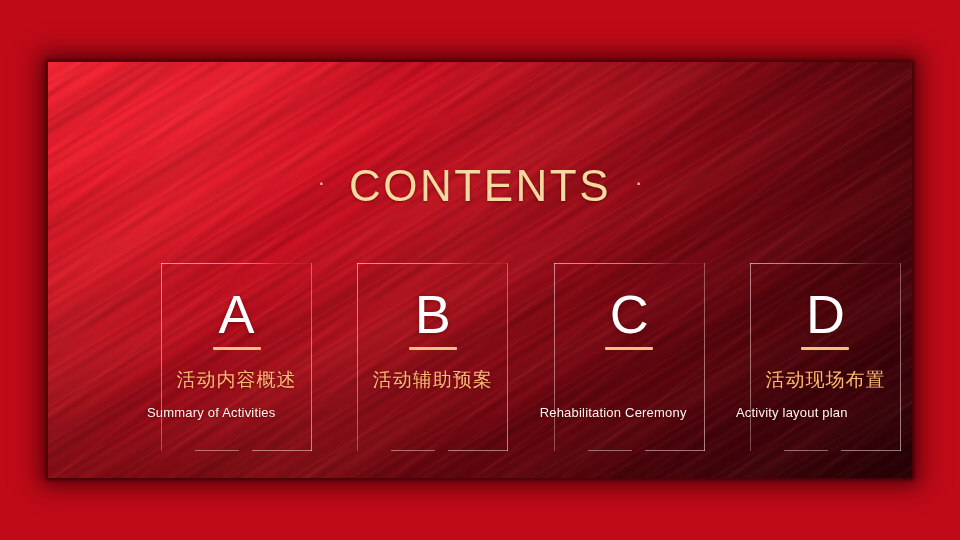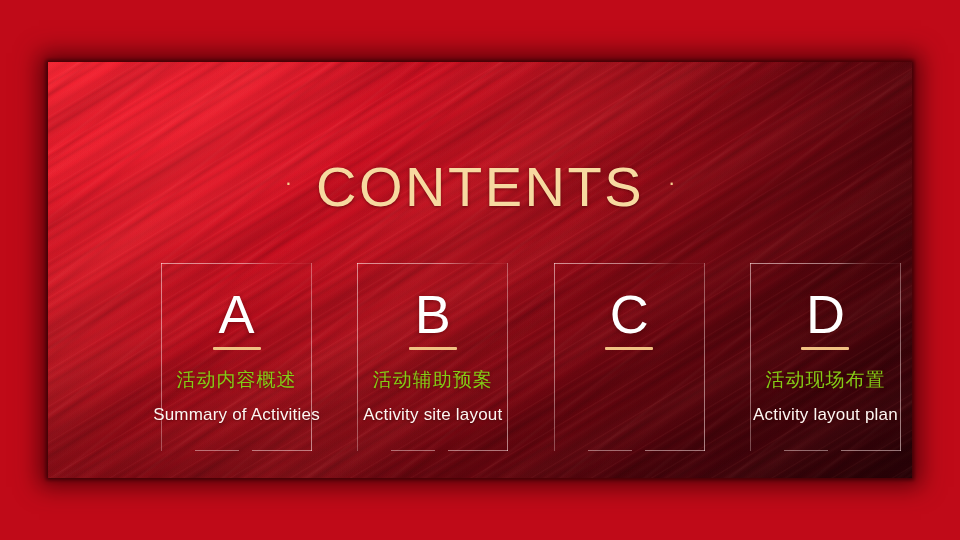--- a/index.html
+++ b/index.html
@@ -160,21 +160,21 @@
     z-index: 5;
   }
   .title-dot {
     color: #f3cf8f;
     font-size: 22px;
     line-height: 1;
     position: relative;
     top: -3px;
   }
   #contents-title {
-    font-size: 56px;
+    font-size: 44px;
     letter-spacing: 2.5px;
     font-weight: 400;
     color: #f7d9a0;
     text-shadow: 0 1px 3px rgba(60,0,4,0.55);
     white-space: nowrap;
   }
 
   
   #cards {
     position: absolute;
@@ -239,30 +239,30 @@
     background: #f0c183;
     border-radius: 1px;
   }
   .card-cn {
     position: absolute;
     left: -6px; top: 104px;
     width: calc(100% + 12px);
     text-align: center;
     font-size: 19px;
     letter-spacing: 1px;
-    color: #84cc16;
+    color: #fdba74;
     white-space: nowrap;
     text-shadow: 0 1px 3px rgba(60,0,4,0.5);
   }
   .card-en {
     position: absolute;
     left: -14px; top: 142px;
     width: calc(100% + 28px);
-    text-align: center;
-    font-size: 17px;
+    text-align: left;
+    font-size: 13px;
     letter-spacing: 0.2px;
     color: #fdf6f2;
     white-space: nowrap;
     text-shadow: 0 1px 2px rgba(60,0,4,0.5);
   }
 </style>
 </head>
 <body>
 
 <div id="slide-stage">
@@ -298,31 +298,31 @@
 
       <div class="card">
         <span class="edge top"></span>
         <span class="edge left"></span>
         <span class="edge right"></span>
         <span class="edge bot-l"></span>
         <span class="edge bot-r"></span>
         <div class="card-letter">B</div>
         <div class="card-rule"></div>
         <div class="card-cn">活动辅助预案</div>
-        <div class="card-en">Activity site layout</div>
       </div>
 
       <div class="card">
         <span class="edge top"></span>
         <span class="edge left"></span>
         <span class="edge right"></span>
         <span class="edge bot-l"></span>
         <span class="edge bot-r"></span>
         <div class="card-letter">C</div>
         <div class="card-rule"></div>
+        <div class="card-en">Rehabilitation Ceremony</div>
       </div>
 
       <div class="card">
         <span class="edge top"></span>
         <span class="edge left"></span>
         <span class="edge right"></span>
         <span class="edge bot-l"></span>
         <span class="edge bot-r"></span>
         <div class="card-letter">D</div>
         <div class="card-rule"></div>

